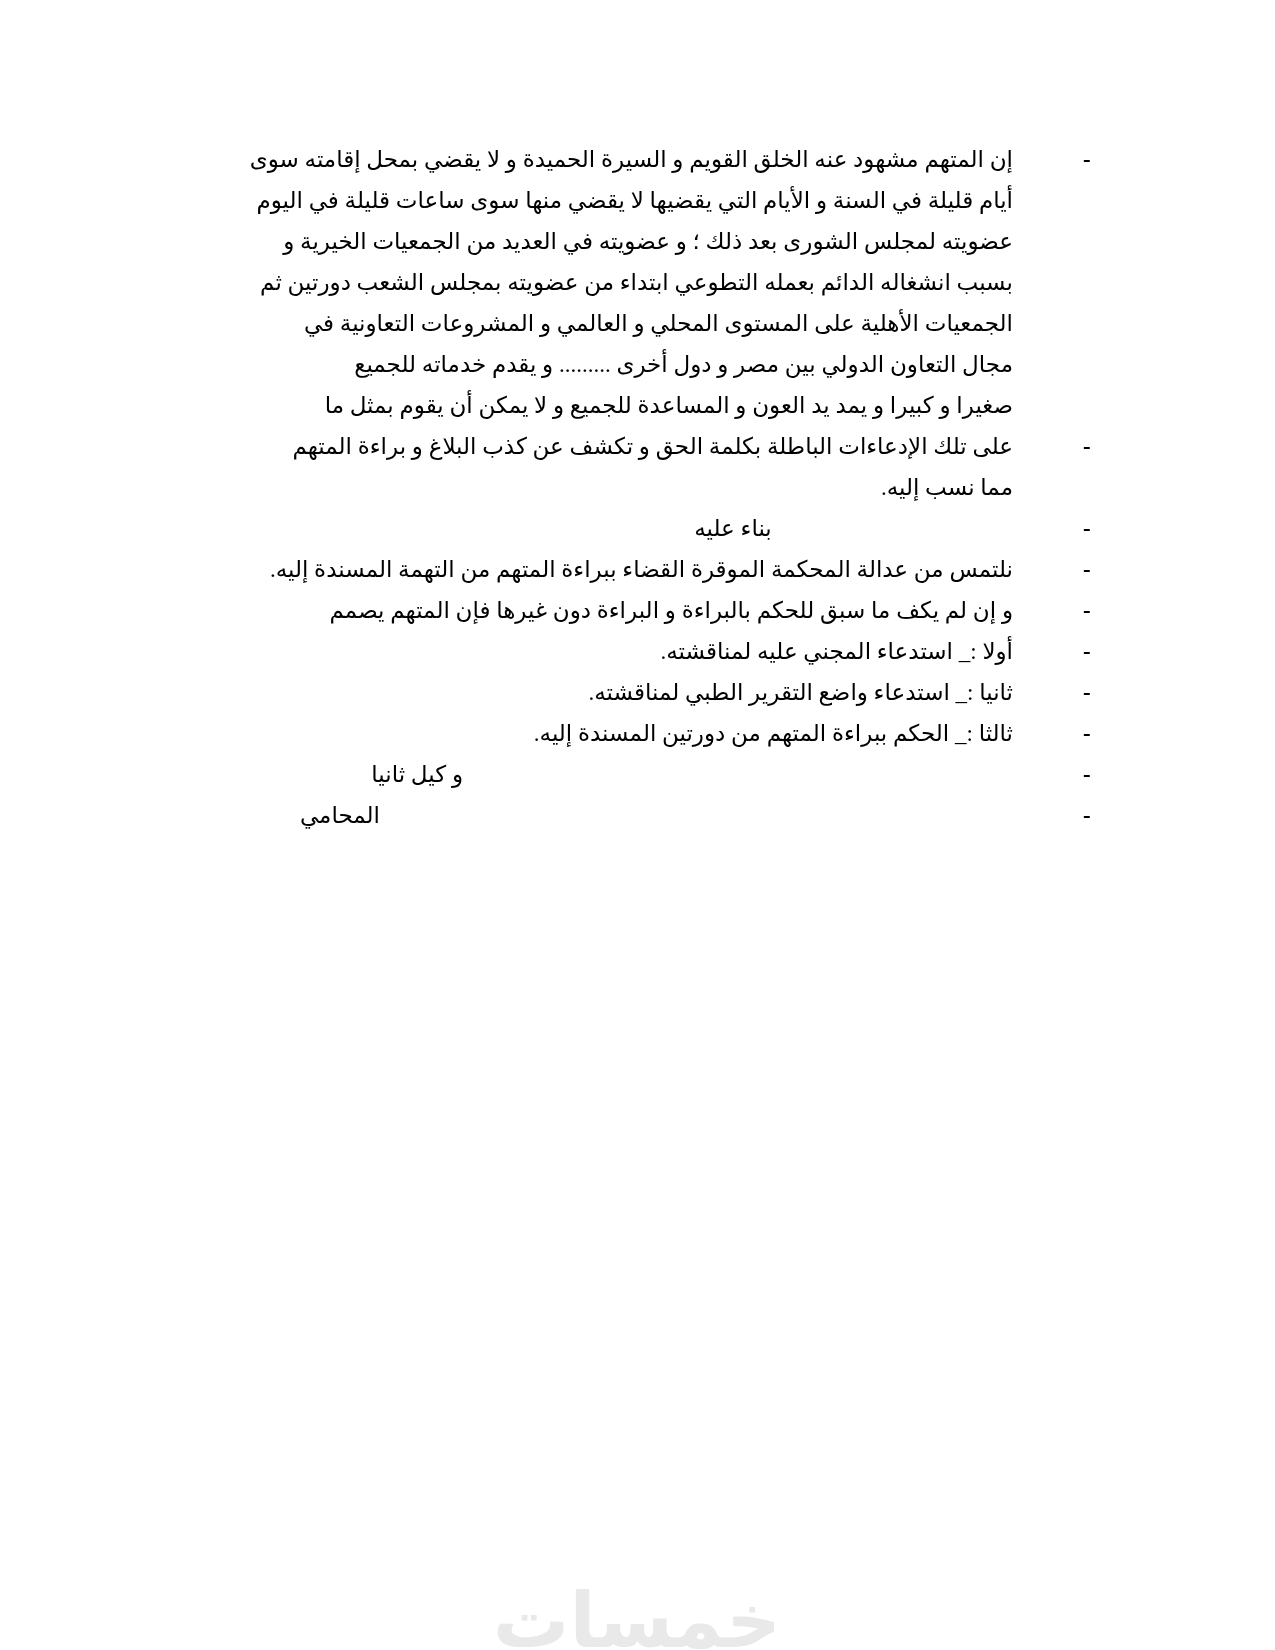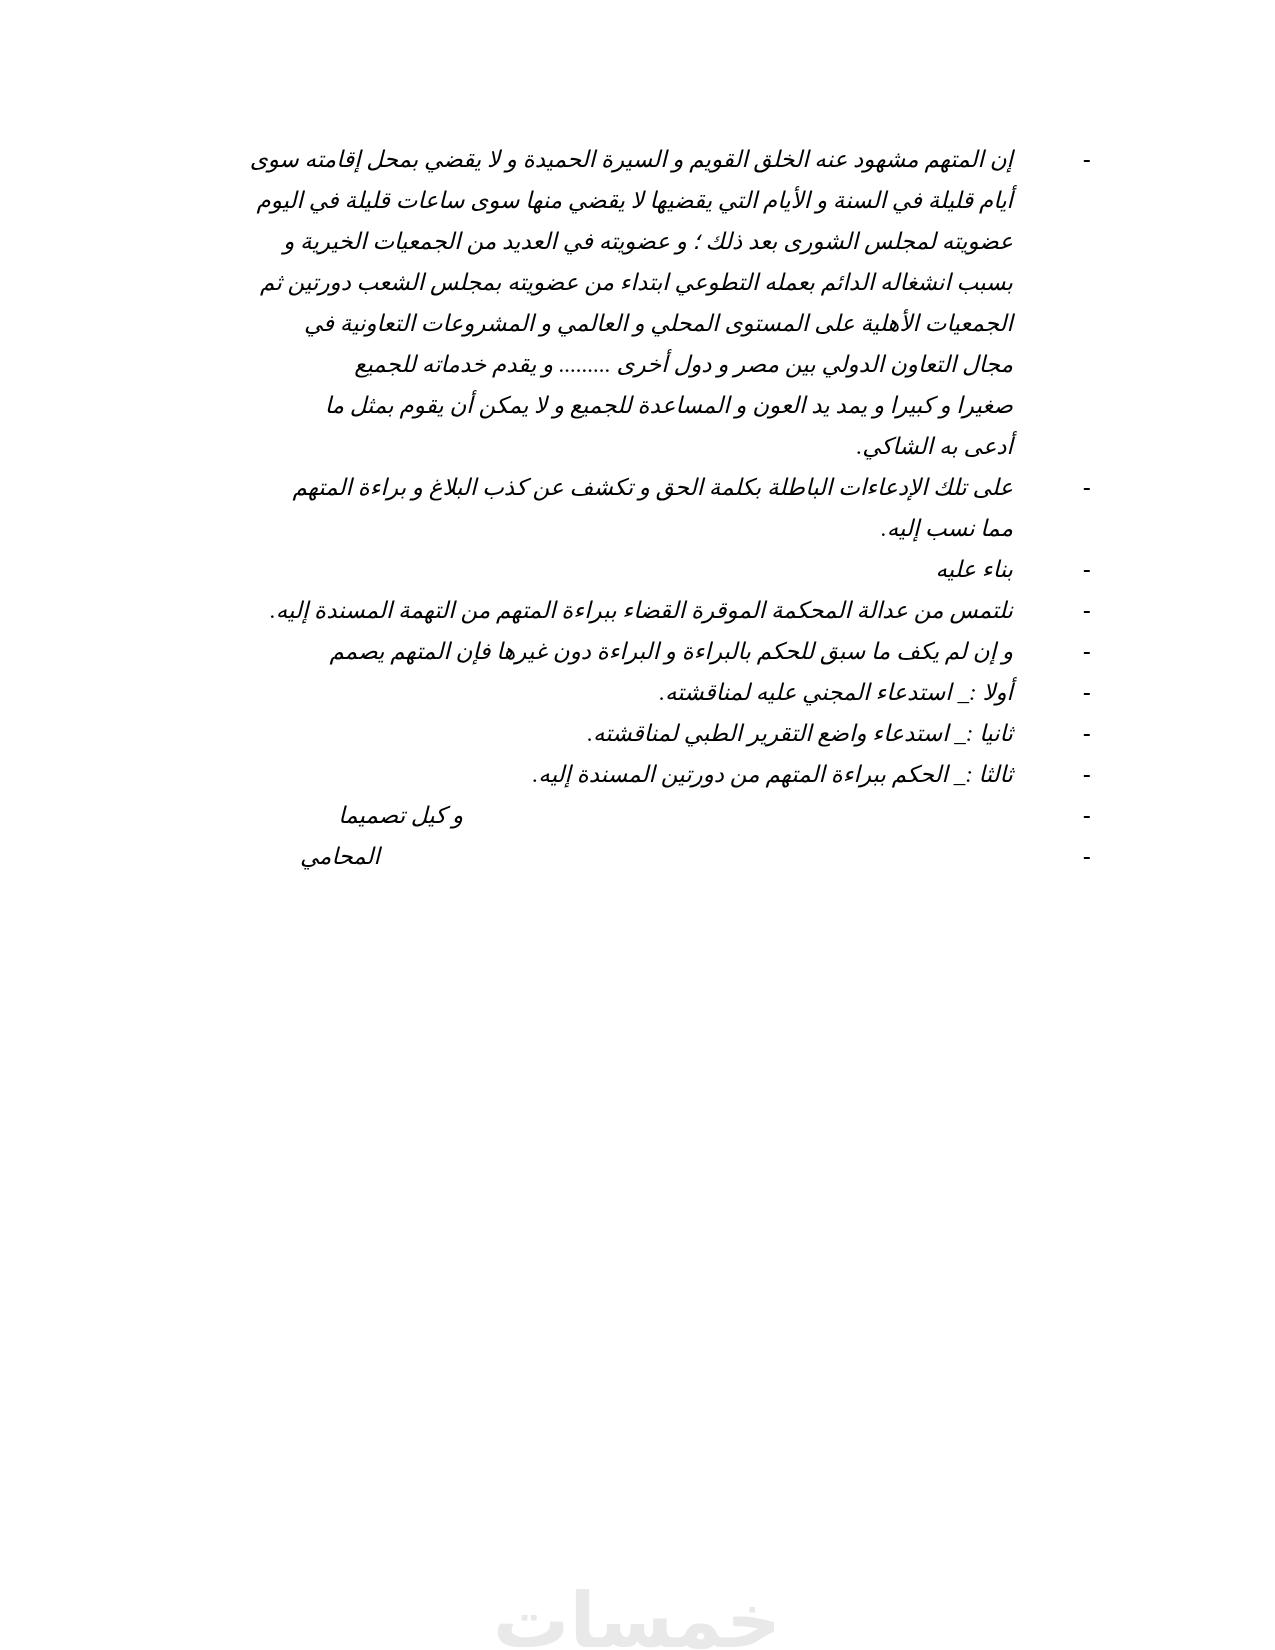--- a/index.html
+++ b/index.html
@@ -36,25 +36,25 @@
     width: 14px;
     line-height: 41px;
     font-weight: bold;
     text-align: left;
   }
   .item-text {
     margin-right: 84px; 
   }
   .line {
     white-space: nowrap;
-    font-style: italic;
   }
   
   .item-text.center {
     padding-left: 283px;
+    text-align: center;
   }
   
   .item-text.sig-agent {
     padding-right: 550px; 
   }
   .item-text.sig-lawyer {
     padding-right: 633px; 
   }
   .watermark {
     position: absolute;
@@ -78,21 +78,20 @@
     <div class="item">
       <span class="dash">-</span>
       <div class="item-text">
         <div class="line">إن المتهم مشهود عنه الخلق القويم و السيرة الحميدة و لا يقضي بمحل إقامته سوى</div>
         <div class="line">أيام قليلة في السنة و الأيام التي يقضيها لا يقضي منها سوى ساعات قليلة في اليوم</div>
         <div class="line">عضويته لمجلس الشورى بعد ذلك ؛ و عضويته في العديد من الجمعيات الخيرية و</div>
         <div class="line">بسبب انشغاله الدائم بعمله التطوعي ابتداء من عضويته بمجلس الشعب دورتين ثم</div>
         <div class="line">الجمعيات الأهلية على المستوى المحلي و العالمي و المشروعات التعاونية في</div>
         <div class="line">مجال التعاون الدولي بين مصر و دول أخرى ......... و يقدم خدماته للجميع</div>
         <div class="line">صغيرا و كبيرا و يمد يد العون و المساعدة للجميع و لا يمكن أن يقوم بمثل ما</div>
-        <div class="line">أدعى به الشاكي.</div>
       </div>
     </div>
 
     <div class="item">
       <span class="dash">-</span>
       <div class="item-text">
         <div class="line">على تلك الإدعاءات الباطلة بكلمة الحق و تكشف عن كذب البلاغ و براءة المتهم</div>
         <div class="line">مما نسب إليه.</div>
       </div>
     </div>
@@ -135,21 +134,21 @@
     <div class="item">
       <span class="dash">-</span>
       <div class="item-text">
         <div class="line">ثالثا :_ الحكم ببراءة المتهم من دورتين المسندة إليه.</div>
       </div>
     </div>
 
     <div class="item">
       <span class="dash">-</span>
       <div class="item-text sig-agent">
-        <div class="line">و كيل تصميما</div>
+        <div class="line">و كيل ثانيا</div>
       </div>
     </div>
 
     <div class="item">
       <span class="dash">-</span>
       <div class="item-text sig-lawyer">
         <div class="line">المحامي</div>
       </div>
     </div>
 

